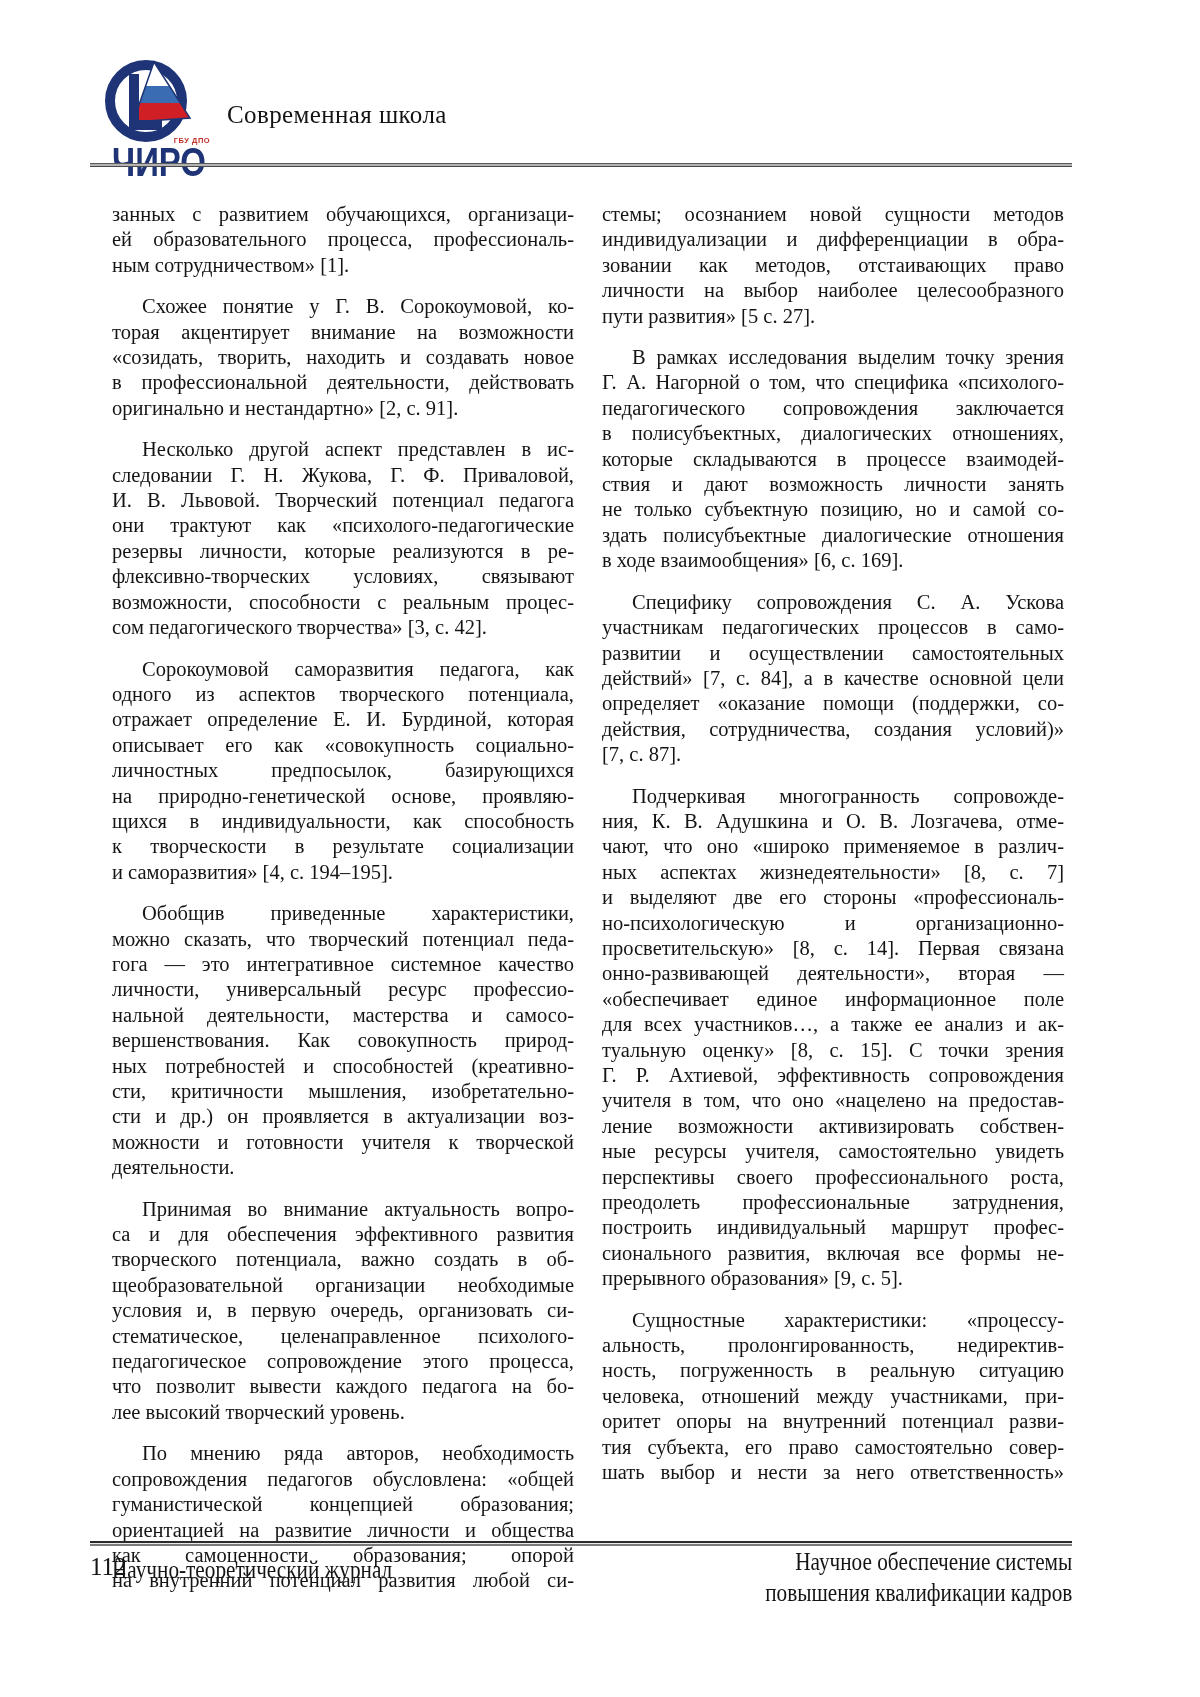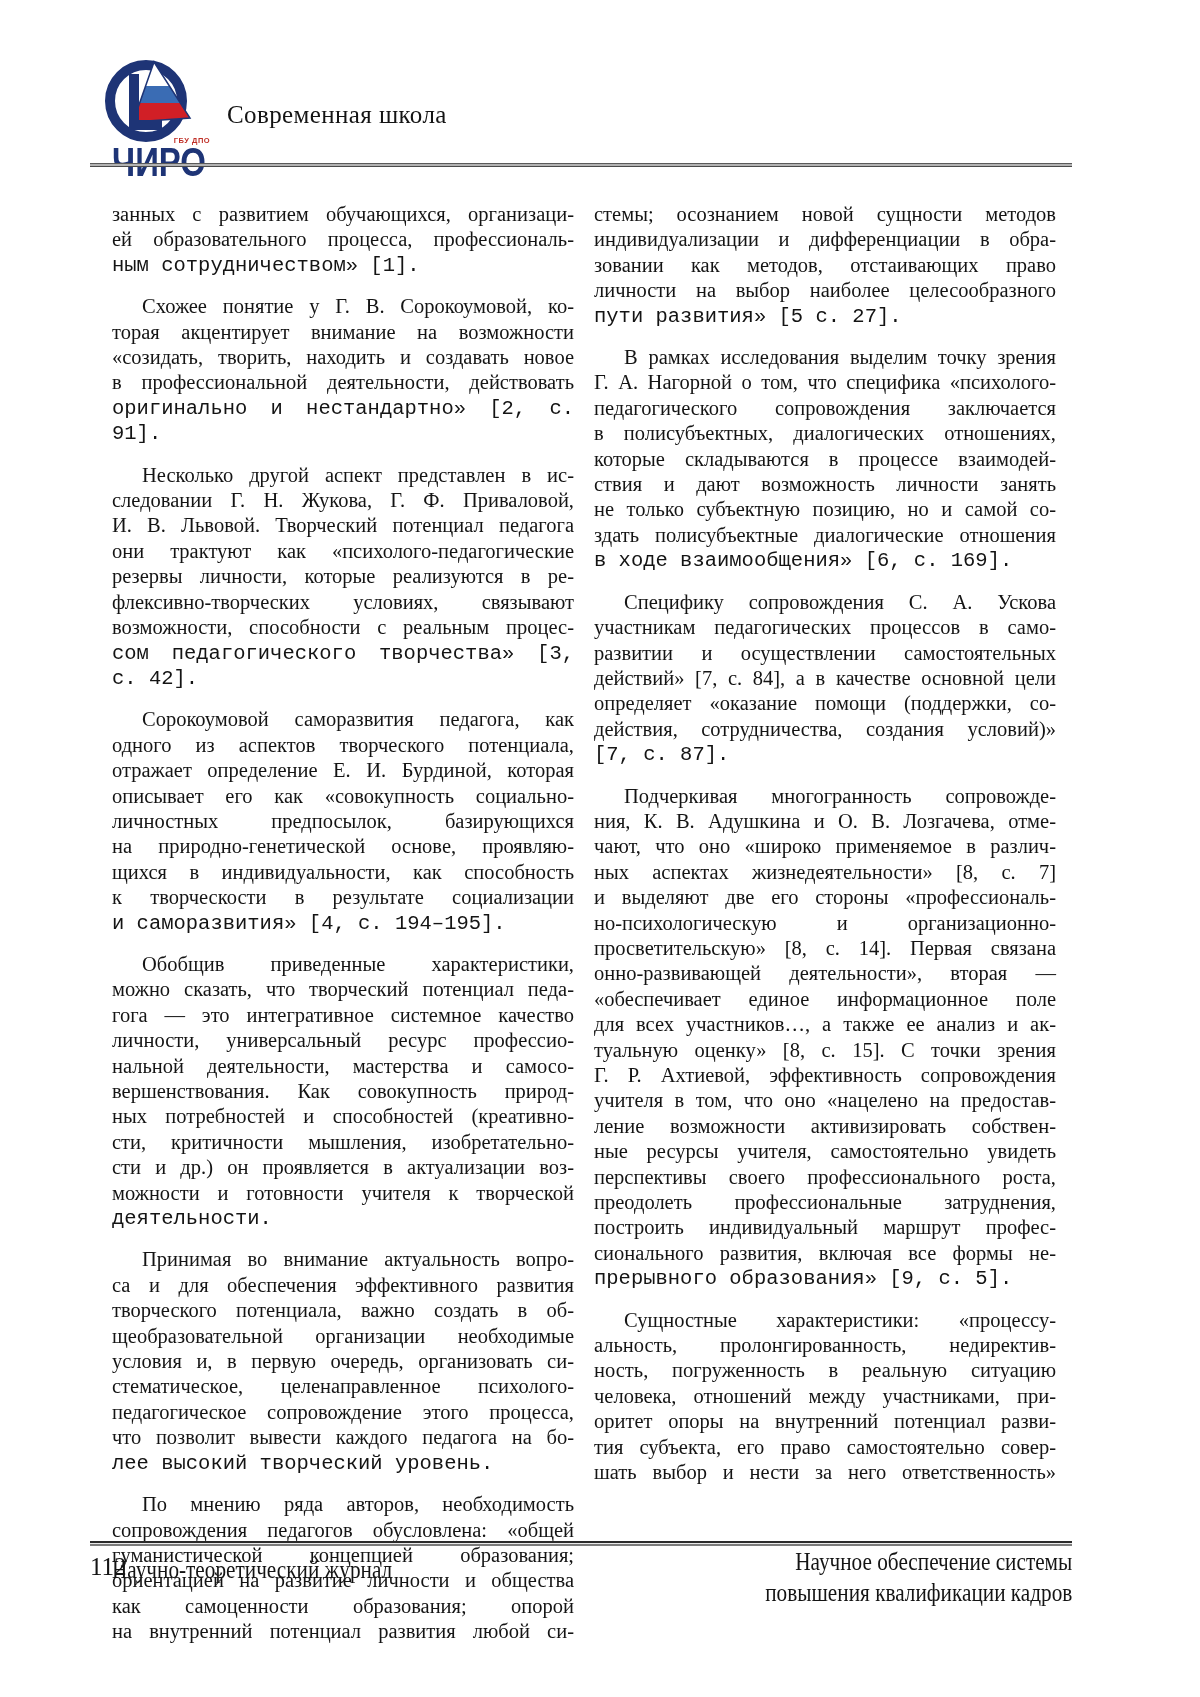--- a/index.html
+++ b/index.html
@@ -10,24 +10,24 @@
 
   
   .logo { position:absolute; left:88px; top:46px; }
   .journal-title { position:absolute; left:227px; top:101px; font-size:25px; font-weight:normal; letter-spacing:0.4px; }
   .header-rule {
     position:absolute; left:90px; top:163px; width:982px; height:4px;
     background:linear-gradient(to bottom,#5a5a5a 0 25%,#b2b2b2 25% 70%,#4a4a4a 70% 100%);
   }
 
   
-  .content { position:absolute; left:112px; top:202px; width:952px; display:flex; gap:20px; }
+  .content { position:absolute; left:112px; top:202px; width:952px; display:flex; gap:28px; }
   .column { width:462px; font-size:20.5px; line-height:25.4px; }
   .line { text-align:justify; text-align-last:justify; }
-  .line.last { text-align-last:left;font-family:Liberation Mono, monospace; }
+  .line.last { text-align-last:left; }
   .line.indent { text-indent:30px;margin-top:16px; }
 
   
   .footer-rule {
     position:absolute; left:90px; top:1541px; width:982px; height:5px;
     background:linear-gradient(to bottom,#2b2b2b 0 40%,#e9e9e9 40% 55%,#7c7c7c 55% 100%);
   }
   .footer-left {
     position:absolute; left:112px; top:1556px; font-size:25px;
     transform:scaleX(0.85); transform-origin:left center; white-space:nowrap;

